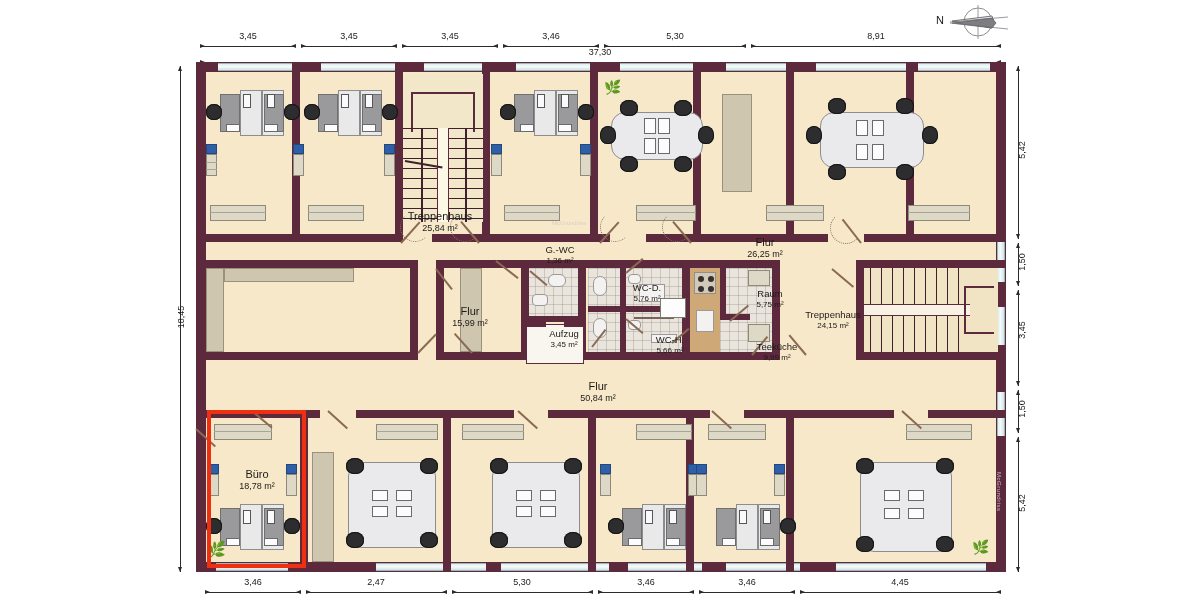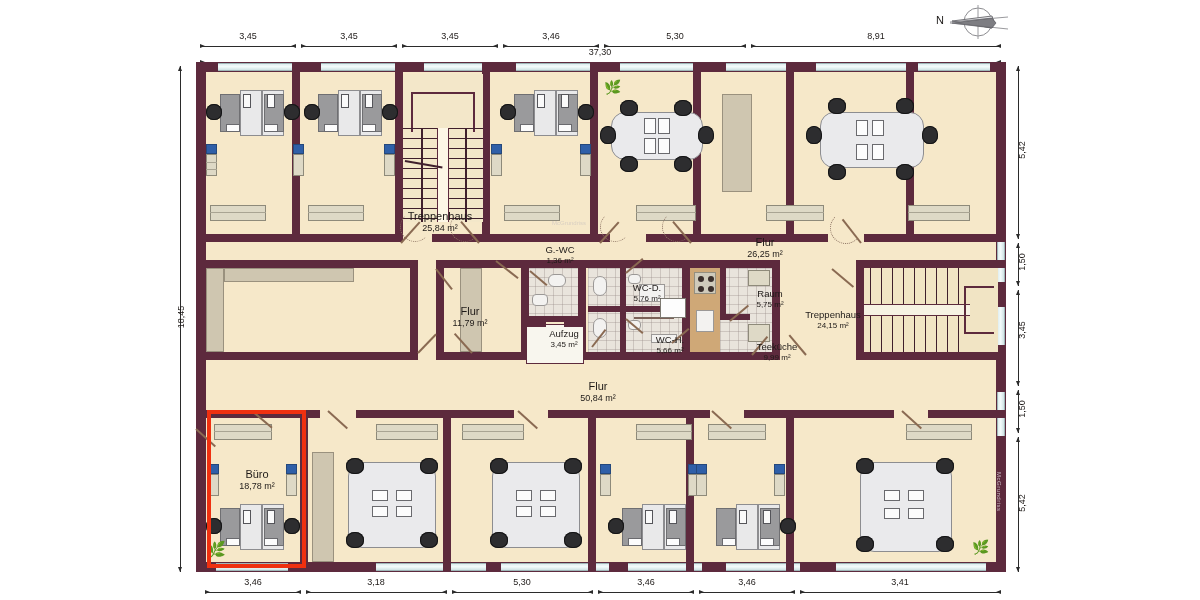--- a/index.html
+++ b/index.html
@@ -165,41 +165,41 @@
 
   <div>
     <div class="dimline" style="left:205px;top:592px;width:96px;"></div>
     <div class="ahR" style="left:205px;top:589.5px;"></div>
       <div class="ahL" style="left:296px;top:589.5px;"></div>
     <div class="dimtxt" style="left:213px;top:577px;width:80px;">3,46</div>
 
     <div class="dimline" style="left:306px;top:592px;width:141px;"></div>
     <div class="ahR" style="left:306px;top:589.5px;"></div>
       <div class="ahL" style="left:442px;top:589.5px;"></div>
-    <div class="dimtxt" style="left:336px;top:577px;width:80px;">3,18</div>
+    <div class="dimtxt" style="left:336px;top:577px;width:80px;">2,47</div>
 
     <div class="dimline" style="left:452px;top:592px;width:141px;"></div>
     <div class="ahR" style="left:452px;top:589.5px;"></div>
       <div class="ahL" style="left:588px;top:589.5px;"></div>
     <div class="dimtxt" style="left:482px;top:577px;width:80px;">5,30</div>
 
     <div class="dimline" style="left:598px;top:592px;width:96px;"></div>
     <div class="ahR" style="left:598px;top:589.5px;"></div>
       <div class="ahL" style="left:689px;top:589.5px;"></div>
     <div class="dimtxt" style="left:606px;top:577px;width:80px;">3,46</div>
 
     <div class="dimline" style="left:699px;top:592px;width:96px;"></div>
     <div class="ahR" style="left:699px;top:589.5px;"></div>
       <div class="ahL" style="left:790px;top:589.5px;"></div>
     <div class="dimtxt" style="left:707px;top:577px;width:80px;">3,46</div>
 
     <div class="dimline" style="left:800px;top:592px;width:201px;"></div>
     <div class="ahR" style="left:800px;top:589.5px;"></div>
       <div class="ahL" style="left:996px;top:589.5px;"></div>
-    <div class="dimtxt" style="left:860px;top:577px;width:80px;">3,41</div>
+    <div class="dimtxt" style="left:860px;top:577px;width:80px;">4,45</div>
   </div>
 
   <div class="abs" style="left:196px;top:62px;width:810px;height:510px;">
 
     <div class="floor" style="left:4px;top:4px;width:802px;height:502px;"></div>
 
     <div class="wall" style="left:0px;top:0px;width:810px;height:10px;"></div>
     <div class="wall" style="left:0px;top:500px;width:810px;height:10px;"></div>
     <div class="wall" style="left:0px;top:0px;width:10px;height:510px;"></div>
     <div class="wall" style="left:800px;top:0px;width:10px;height:510px;"></div>
@@ -583,21 +583,21 @@
 
   <div id="hl" style="left:207px;top:410px;width:99px;height:158px;"></div>
 
   <div class="rlabel" style="left:380px;top:210px;width:120px;">
     <span class="nm">Treppenhaus</span>
     <span class="ar">25,84 m²</span>
   </div>
 
   <div class="rlabel" style="left:420px;top:305px;width:100px;">
     <span class="nm">Flur</span>
-    <span class="ar">11,79 m²</span>
+    <span class="ar">15,99 m²</span>
   </div>
 
   <div class="rlabel" style="left:715px;top:236px;width:100px;">
     <span class="nm">Flur</span>
     <span class="ar">26,25 m²</span>
   </div>
 
   <div class="rlabel" style="left:548px;top:380px;width:100px;">
     <span class="nm">Flur</span>
     <span class="ar">50,84 m²</span>

